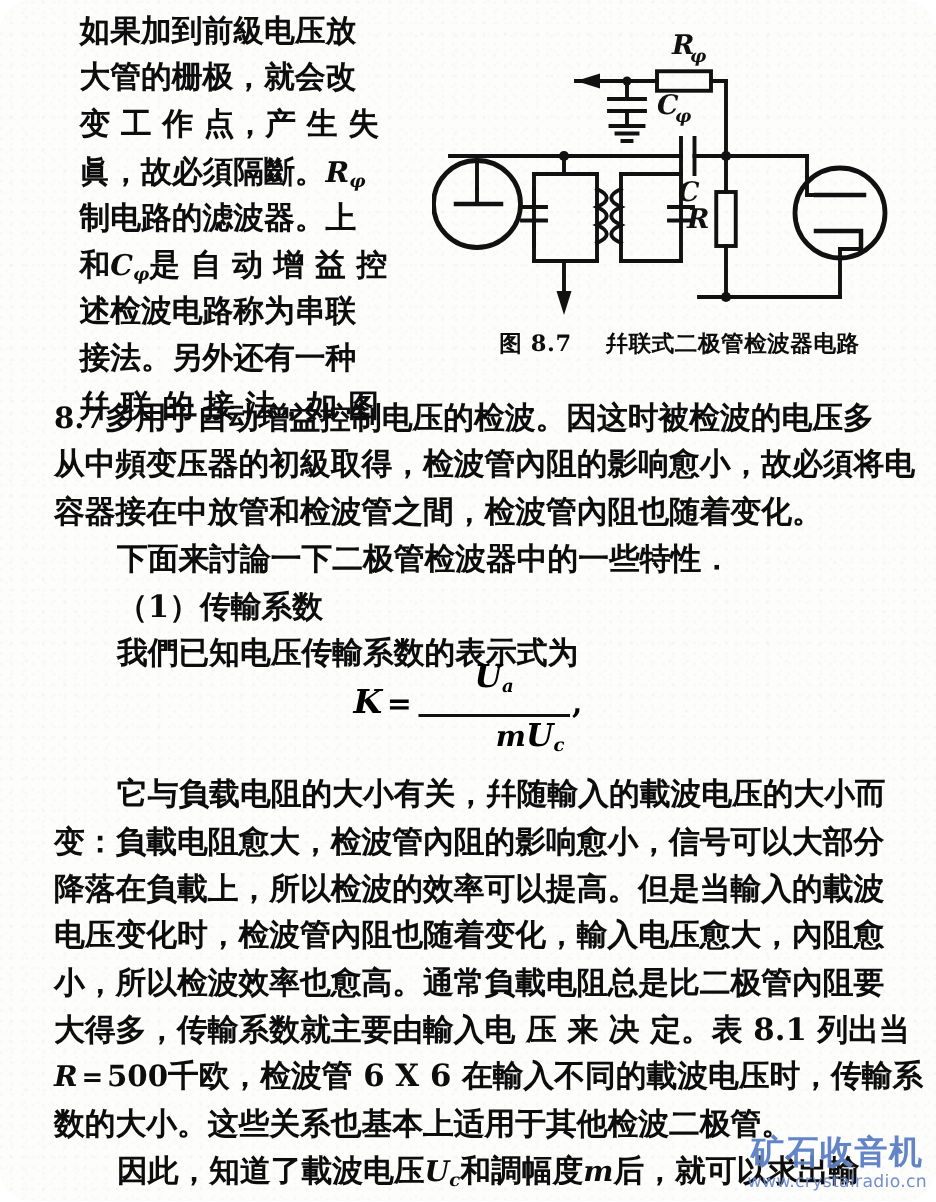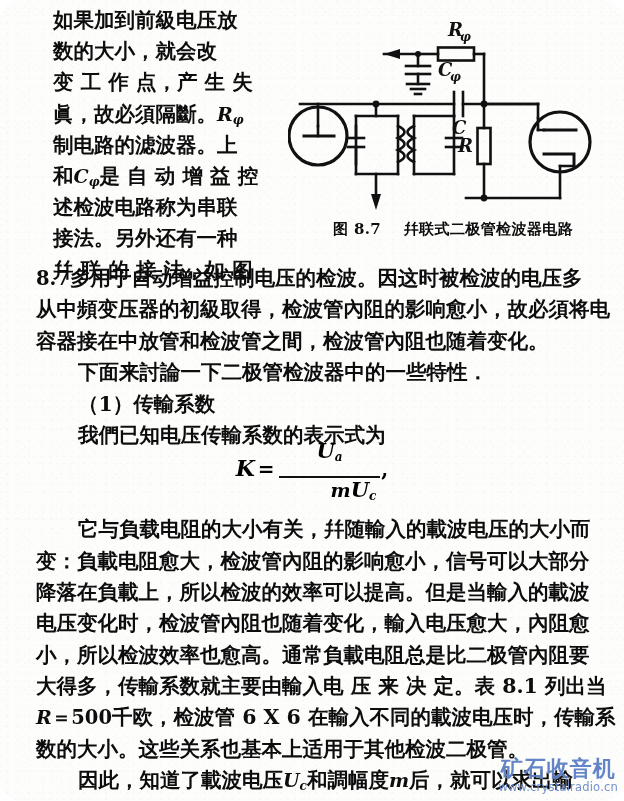--- a/index.html
+++ b/index.html
@@ -158,21 +158,21 @@
     line-height: 1.3;
   }
 </style>
 </head>
 <body>
 
 <div id="page">
 
   <div id="left-col">
     <div class="ln cn">如果加到前級电压放</div>
-    <div class="ln cn">数的大小，就会改</div>
+    <div class="ln cn">大管的栅极，就会改</div>
     <div class="ln cn sp-mid">变 工 作 点，产 生 失</div>
     <div class="ln cn"><span>眞，故必須隔斷。</span><span class="mv">R</span><span class="sub">φ</span></div>
     <div class="ln cn">制电路的滤波器。上</div>
     <div class="ln cn"><span>和</span><span class="mv">C</span><span class="sub">φ</span><span>是 自 动 增 益 控</span></div>
     <div class="ln cn">述检波电路称为串联</div>
     <div class="ln cn">接法。另外还有一种</div>
     <div class="ln cn sp-mid">幷 联 的 接 法，如 图</div>
   </div>
 
   <div id="figure">

